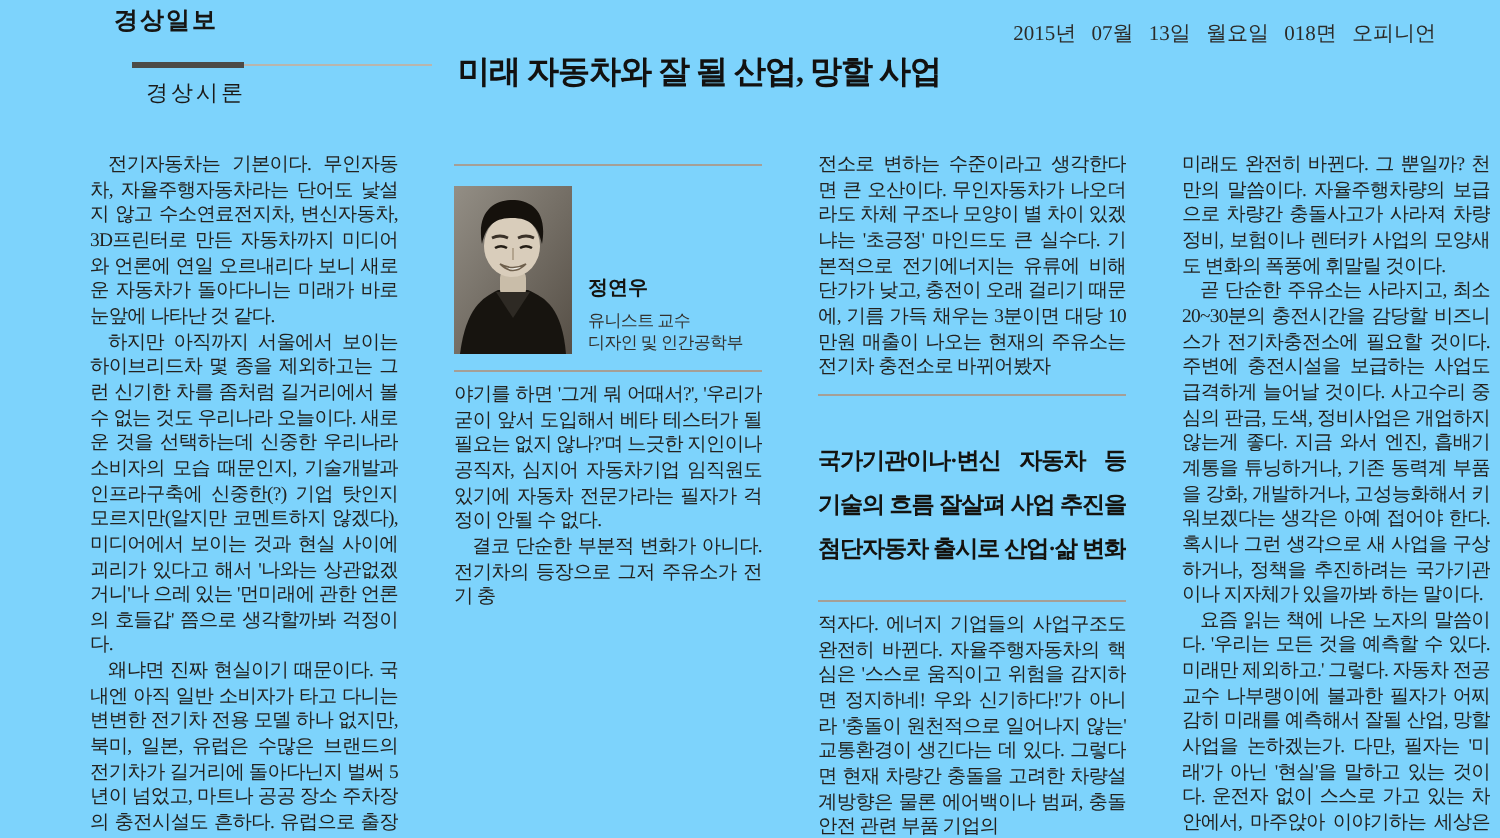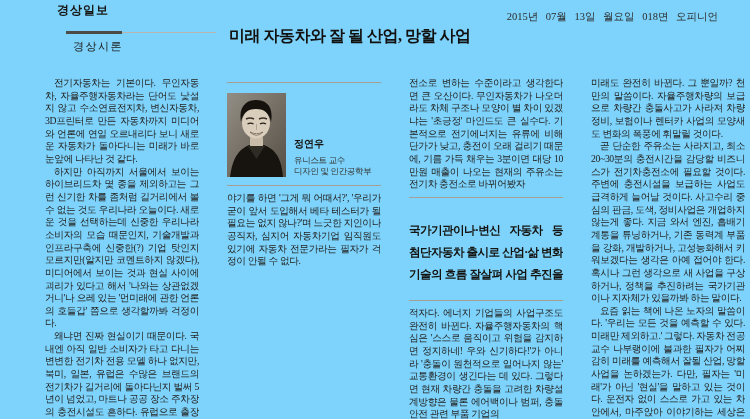--- a/index.html
+++ b/index.html
@@ -123,32 +123,33 @@
         </div>
         <div class="caption">
           <div class="cap-name">정연우</div>
           <div class="cap-line">유니스트 교수</div>
           <div class="cap-line">디자인 및 인간공학부</div>
         </div>
       </div>
       <div class="divider d2"></div>
       <div class="btxt flexfill">
         <p>야기를 하면 '그게 뭐 어때서?', '우리가 굳이 앞서 도입해서 베타 테스터가 될 필요는 없지 않나?'며 느긋한 지인이나 공직자, 심지어 자동차기업 임직원도 있기에 자동차 전문가라는 필자가 걱정이 안될 수 없다.</p>
+        <p class="indent">결코 단순한 부분적 변화가 아니다. 전기차의 등장으로 그저 주유소가 전기 충</p>
       </div>
     </div>
 
     <div class="col">
       <div class="btxt top-block">
         <p>전소로 변하는 수준이라고 생각한다면 큰 오산이다. 무인자동차가 나오더라도 차체 구조나 모양이 별 차이 있겠냐는 '초긍정' 마인드도 큰 실수다. 기본적으로 전기에너지는 유류에 비해 단가가 낮고, 충전이 오래 걸리기 때문에, 기름 가득 채우는 3분이면 대당 10만원 매출이 나오는 현재의 주유소는 전기차 충전소로 바뀌어봤자</p>
       </div>
       <div class="divider d1"></div>
       <div class="middle pull-quote">
         <div class="pq-line">국가기관이나·변신 자동차 등</div>
+        <div class="pq-line">기술의 흐름 잘살펴 사업 추진을</div>
         <div class="pq-line">첨단자동차 출시로 산업·삶 변화</div>
-        <div class="pq-line">기술의 흐름 잘살펴 사업 추진을</div>
       </div>
       <div class="divider d2"></div>
       <div class="btxt flexfill">
         <p>적자다. 에너지 기업들의 사업구조도 완전히 바뀐다. 자율주행자동차의 핵심은 '스스로 움직이고 위험을 감지하면 정지하네! 우와 신기하다!'가 아니라 '충돌이 원천적으로 일어나지 않는' 교통환경이 생긴다는 데 있다. 그렇다면 현재 차량간 충돌을 고려한 차량설계방향은 물론 에어백이나 범퍼, 충돌안전 관련 부품 기업의</p>
       </div>
     </div>
 
     <div class="col">
       <div class="btxt flexfill">
         <p>미래도 완전히 바뀐다. 그 뿐일까? 천만의 말씀이다. 자율주행차량의 보급으로 차량간 충돌사고가 사라져 차량정비, 보험이나 렌터카 사업의 모양새도 변화의 폭풍에 휘말릴 것이다.</p>

